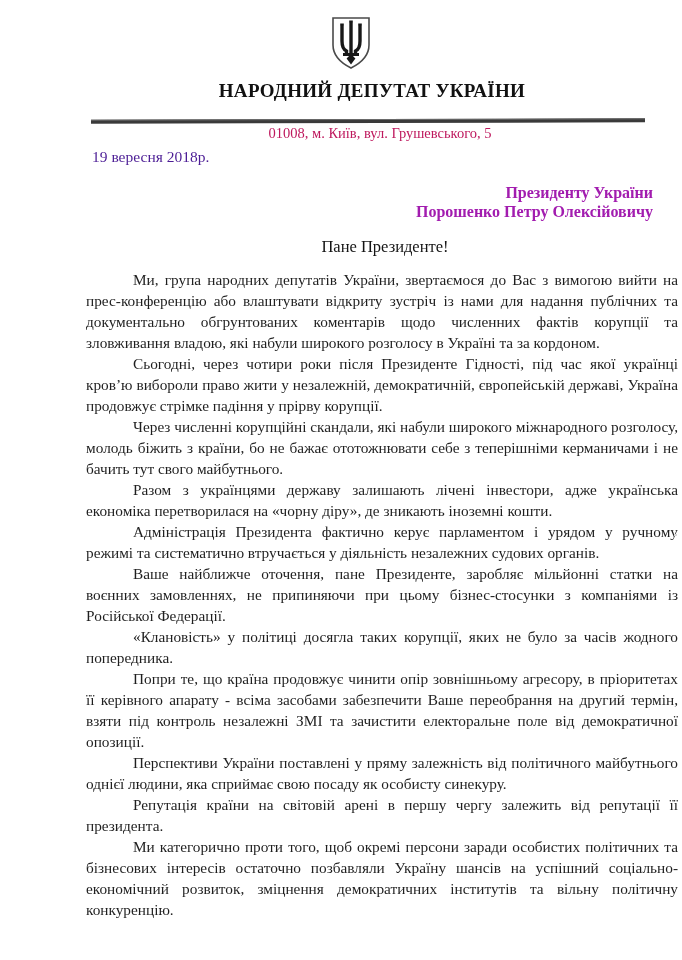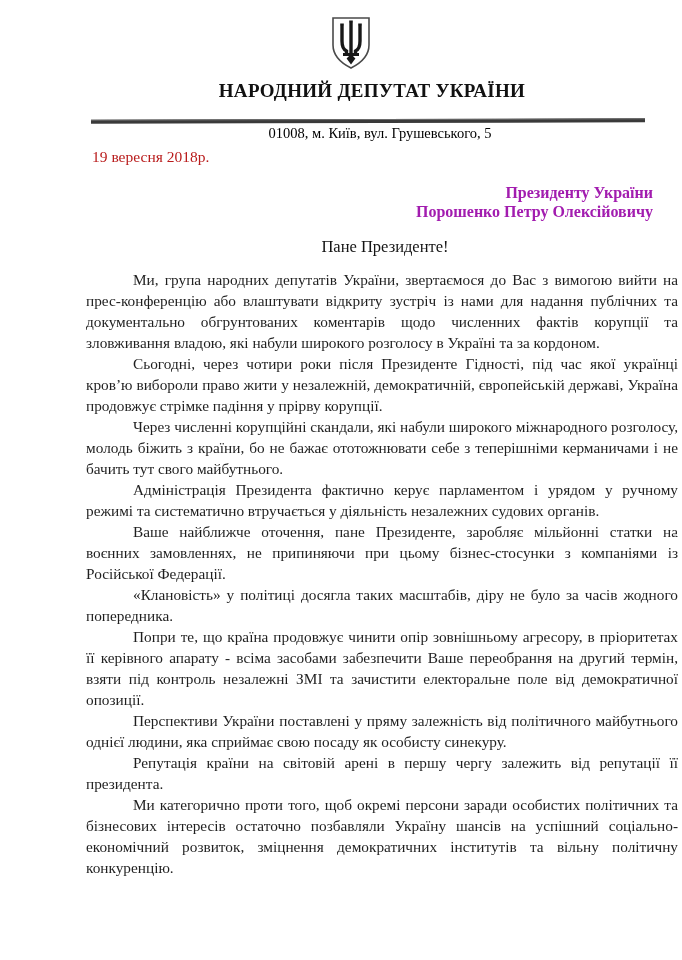--- a/index.html
+++ b/index.html
@@ -33,26 +33,26 @@
     position:absolute; left:63px; top:119px;
     width:554px; height:3px;
     background:#3a3a3a;
     border-top:1px solid #6a6a6a;
     transform:rotate(-0.15deg);
   }
   .lh-address {
     position:absolute; left:52px; top:125px; width:600px;
     text-align:center;
     font-size:14.5px; line-height:17px;
-    color:#000000;
+    color:#be185d;
   }
   
   .date {
     position:absolute; left:64px; top:148px;
-    font-size:15.5px; color:#b91c1c;
+    font-size:15.5px; color:#4c1d95;
   }
   .recipient {
     position:absolute; top:184px; right:57px;
     text-align:right;
     font-weight:700; font-size:16px; line-height:18.5px;
     color:#a21caf;
   }
   .salutation {
     position:absolute; left:52px; top:237px; width:610px;
     text-align:center;
@@ -108,23 +108,24 @@
     <div>Президенту України</div>
     <div>Порошенко Петру Олексійовичу</div>
   </div>
 
   <div class="salutation">Пане Президенте!</div>
 
   <div class="letter-body">
     <p>Ми, група народних депутатів України, звертаємося до Вас з вимогою вийти на прес-конференцію або влаштувати відкриту зустріч із нами для надання публічних та документально обгрунтованих коментарів щодо численних фактів корупції та зловживання владою, які набули широкого розголосу в Україні та за кордоном.</p>
     <p>Сьогодні, через чотири роки після Президенте Гідності, під час якої українці кров’ю вибороли право жити у незалежній, демократичній, європейській державі, Україна продовжує стрімке падіння у прірву корупції.</p>
     <p>Через численні корупційні скандали, які набули широкого міжнародного розголосу, молодь біжить з країни, бо не бажає ототожнювати себе з теперішніми керманичами і не бачить тут свого майбутнього.</p>
+    <p>Разом з українцями державу залишають лічені інвестори, адже українська економіка перетворилася на «чорну діру», де зникають іноземні кошти.</p>
     <p>Адміністрація Президента фактично керує парламентом і урядом у ручному режимі та систематично втручається у діяльність незалежних судових органів.</p>
     <p>Ваше найближче оточення, пане Президенте, заробляє мільйонні статки на воєнних замовленнях, не припиняючи при цьому бізнес-стосунки з компаніями із Російської Федерації.</p>
-    <p>«Клановість» у політиці досягла таких масштабів, діру не було за часів жодного попередника.</p>
+    <p>«Клановість» у політиці досягла таких корупції, яких не було за часів жодного попередника.</p>
     <p>Попри те, що країна продовжує чинити опір зовнішньому агресору, в пріоритетах її керівного апарату - всіма засобами забезпечити Ваше переобрання на другий термін, взяти під контроль незалежні ЗМІ та зачистити електоральне поле від демократичної опозиції.</p>
     <p>Перспективи України поставлені у пряму залежність від політичного майбутнього однієї людини, яка сприймає свою посаду як особисту синекуру.</p>
     <p>Репутація країни на світовій арені в першу чергу залежить від репутації її президента.</p>
     <p>Ми категорично проти того, щоб окремі персони заради особистих політичних та бізнесових інтересів остаточно позбавляли Україну шансів на успішний соціально-економічний розвиток, зміцнення демократичних інститутів та вільну політичну конкуренцію.</p>
   </div>
 
   <div class="artifact a-corner"></div>
   <div class="artifact a-dot1"></div>
   <div class="artifact a-tick"></div>
   <div class="artifact a-dot2"></div>

